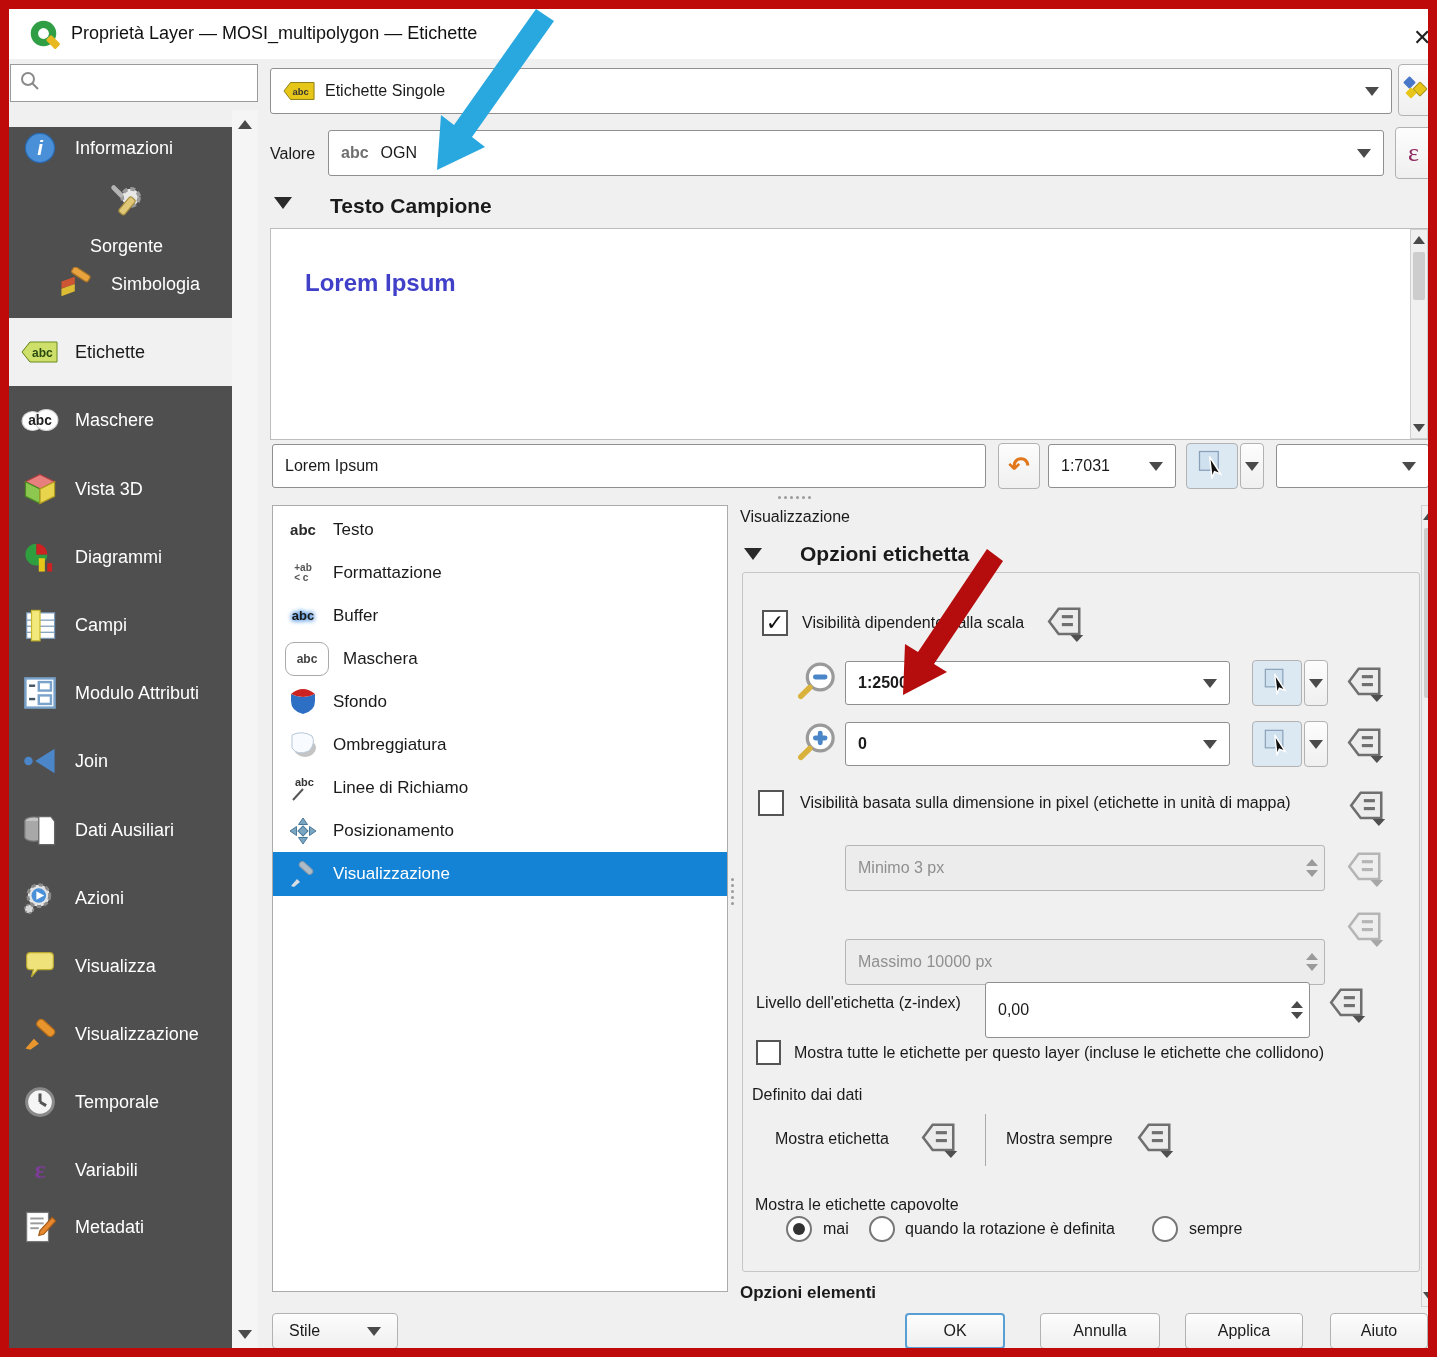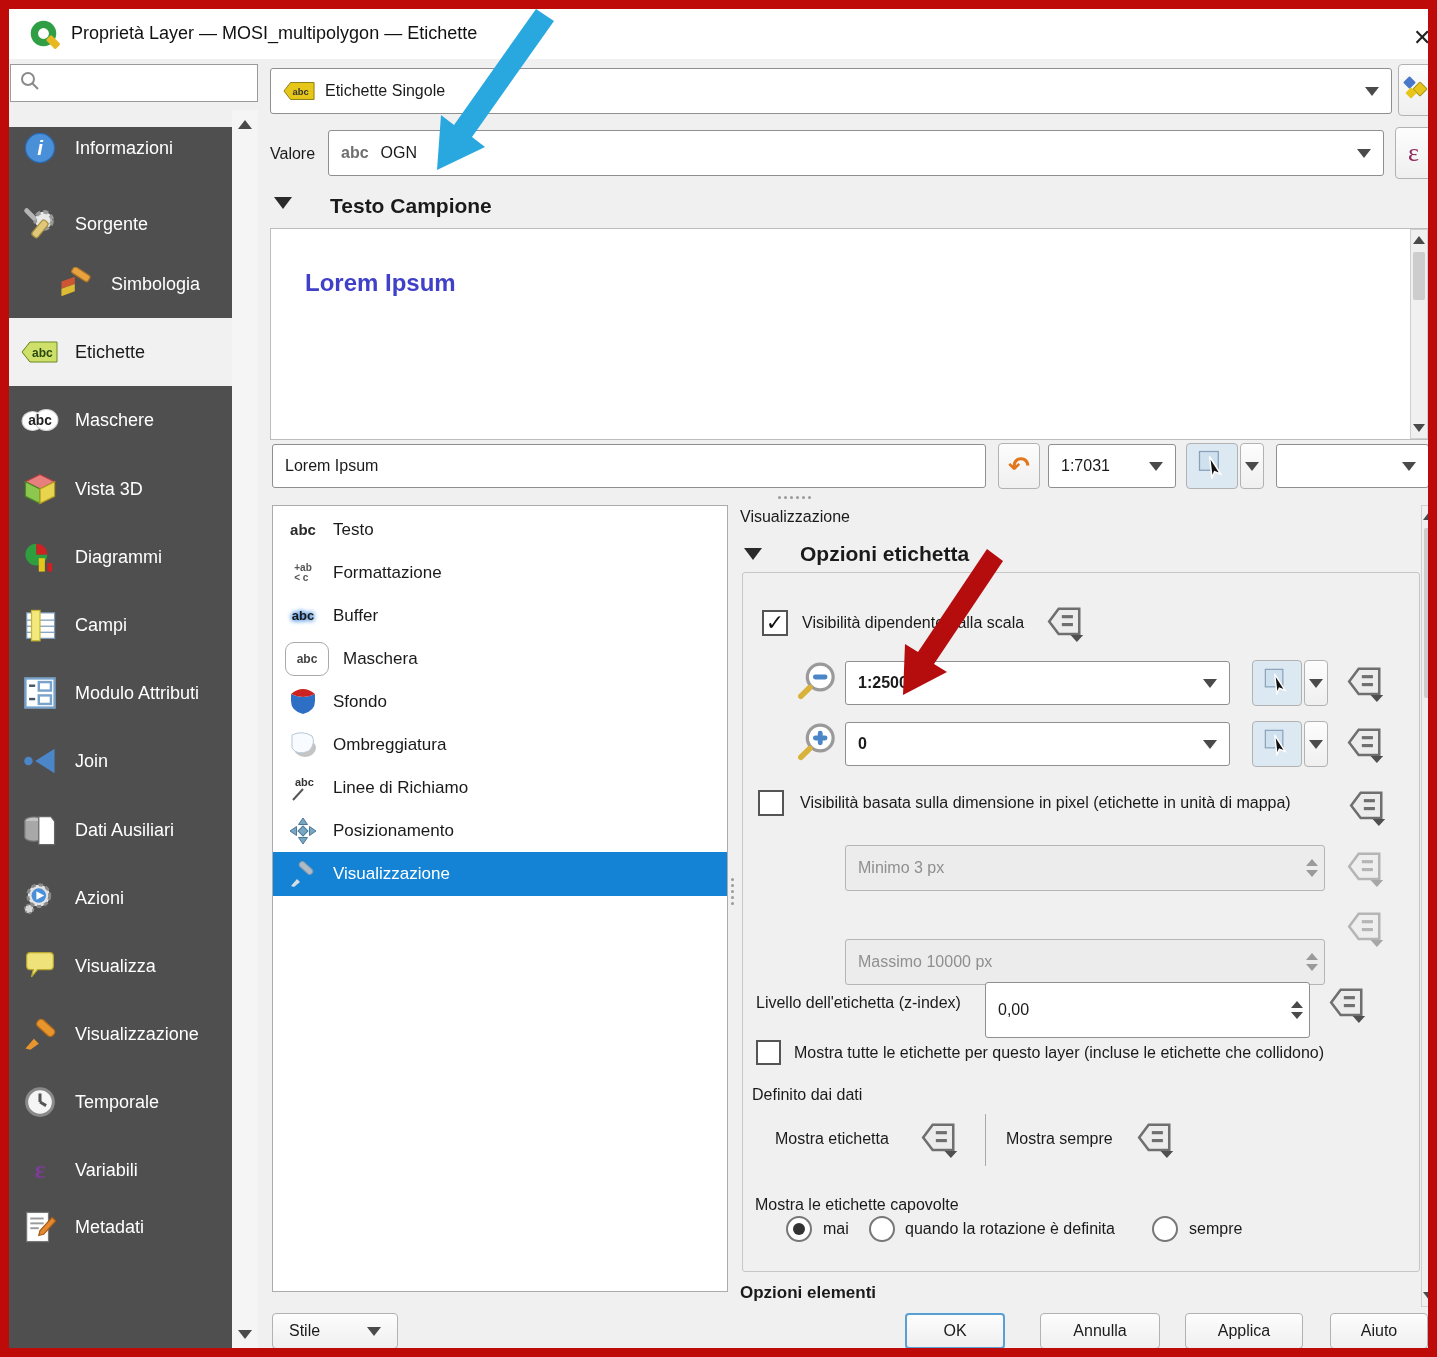--- a/index.html
+++ b/index.html
@@ -89,21 +89,21 @@
 
   <div class="side-item" style="top:114px;">
     <span class="side-ico">
         <svg width="34" height="34" viewBox="0 0 28 28">
           <circle cx="14" cy="14" r="12" fill="#4a90d9" stroke="#2a6ab0"></circle>
           <text x="14" y="20" text-anchor="middle" font-size="17" font-style="italic" font-weight="bold" fill="#fff">i</text>
         </svg>
       </span>
     <span>Informazioni</span>
   </div>
-  <div class="side-item" style="top:190px;">
+  <div class="side-item" style="top:182px;flex-direction:column;">
     <span class="side-ico">
         <svg width="34" height="34" viewBox="0 0 28 28">
           <circle cx="17" cy="11" r="7" fill="#e8e8e8" stroke="#9a9a9a" stroke-width="3" stroke-dasharray="4 2.5"></circle>
           <rect x="11" y="10" width="6" height="16" rx="2" transform="rotate(40 14 18)" fill="#e0c878" stroke="#a89040"></rect>
           <path d="M3 3 L9 9" stroke="#b5b5b5" stroke-width="4" stroke-linecap="round"></path>
         </svg>
       </span>
     <span>Sorgente</span>
   </div>
   <div class="side-item" style="top:250px;padding-left:48px;">

